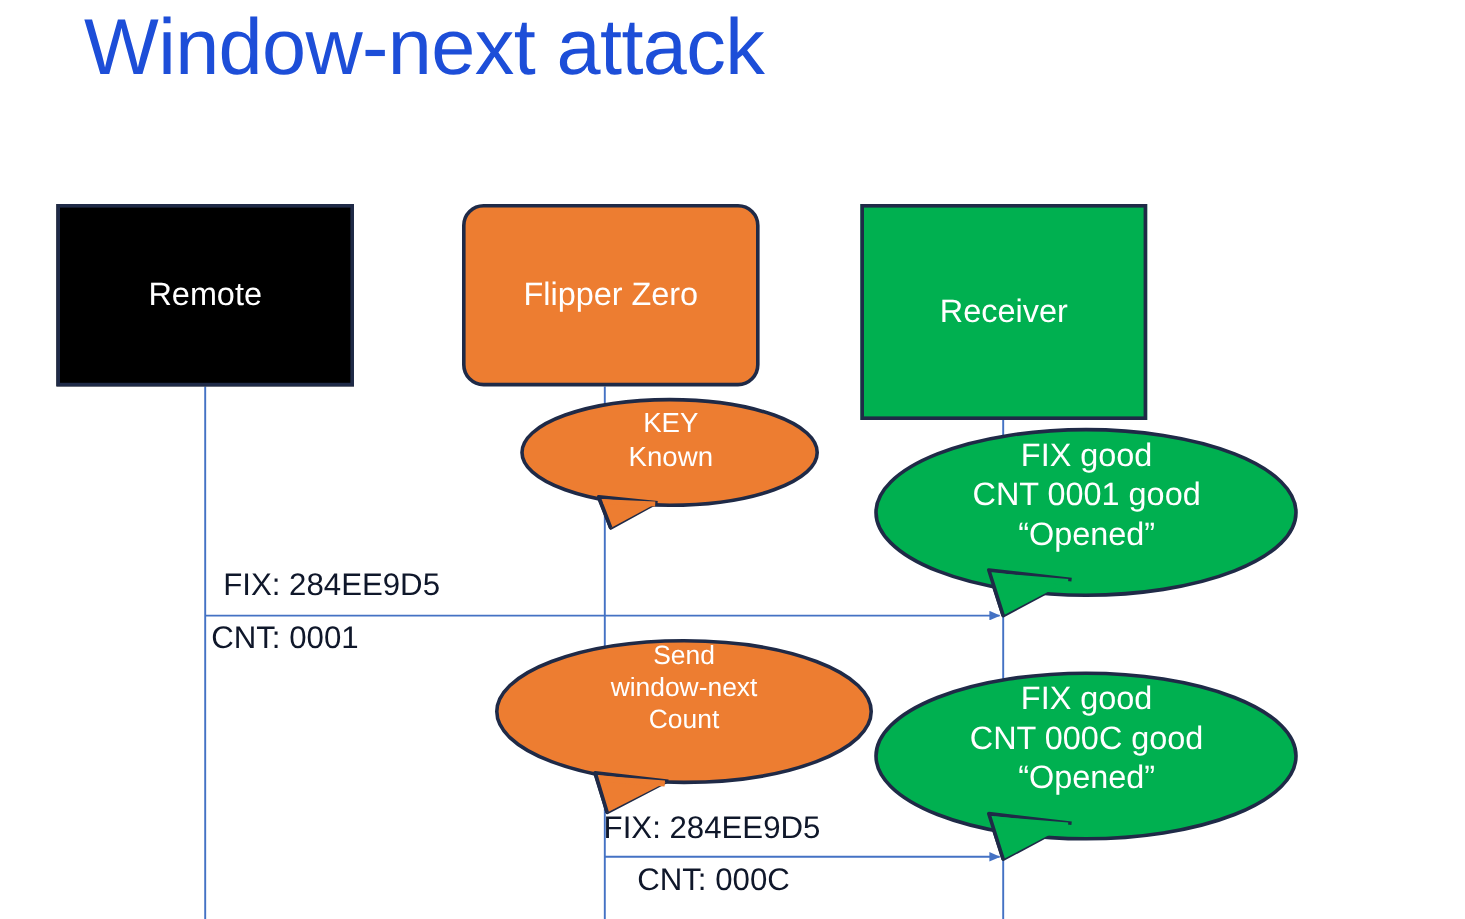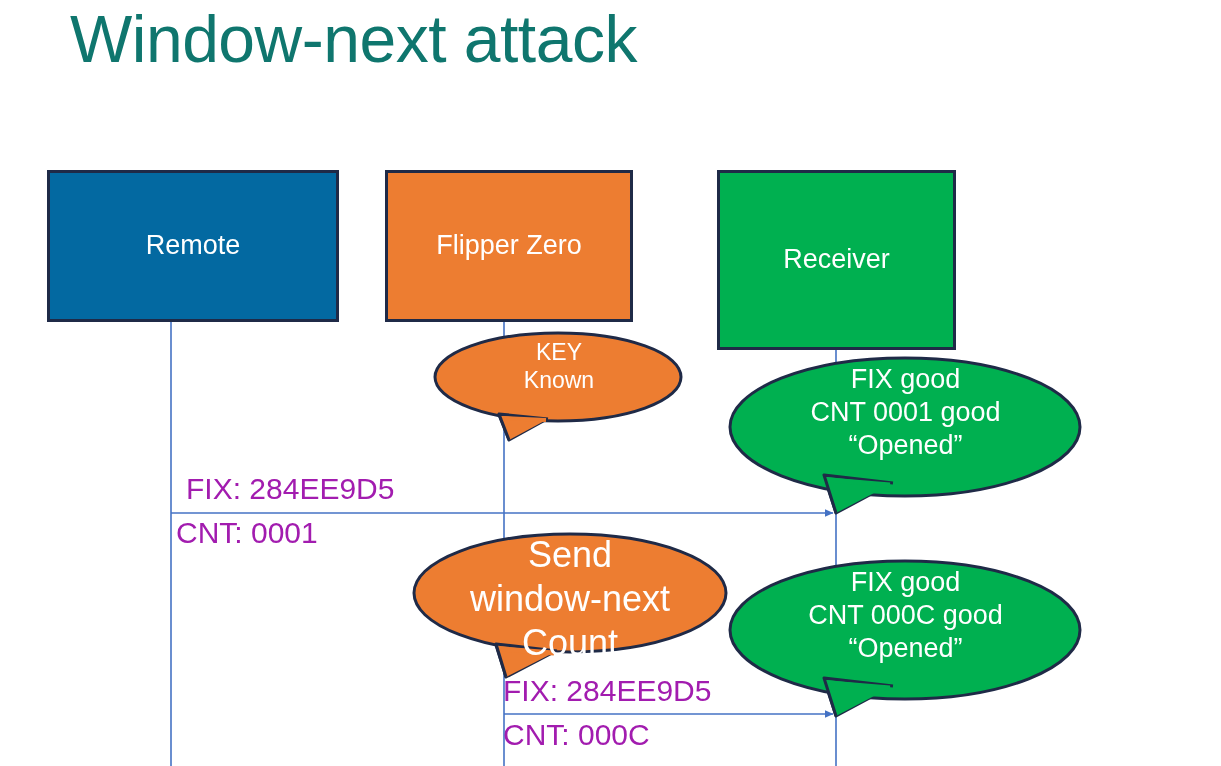--- a/index.html
+++ b/index.html
@@ -28,72 +28,72 @@
     width: 1221px;
     height: 766px;
   }
   .slide-title {
     position: absolute;
     left: 70px;
     top: 6px;
     font-size: 66px;
     line-height: 1.0;
     font-weight: 400;
-    color: #0f766e;
+    color: #1d4ed8;
     letter-spacing: -0.5px;
     white-space: nowrap;
   }
   
   .actor-box {
     position: absolute;
     box-sizing: border-box;
     border: 3px solid #1F2A47;
     display: flex;
     align-items: center;
     justify-content: center;
   }
   .actor-label {
     color: #FFFFFF;
     font-size: 27px;
     font-weight: 400;
     line-height: 1.1;
     text-align: center;
     white-space: nowrap;
   }
-  #actor-remote   { left: 47px;  top: 170px; width: 292px; height: 152px; background: #0369a1; }
-  #actor-flipper  { left: 385px; top: 170px; width: 248px; height: 152px; background: #ED7D31; }
+  #actor-remote   { left: 47px;  top: 170px; width: 248px; height: 152px; background: #000000; }
+  #actor-flipper  { left: 385px; top: 170px; width: 248px; height: 152px; background: #ED7D31; border-radius: 18px; }
   #actor-receiver { left: 717px; top: 170px; width: 239px; height: 180px; background: #00B050; }
 
   
   .bubble-text {
     position: absolute;
     color: #FFFFFF;
     text-align: center;
     line-height: 1.22;
     font-size: 26px;
     font-weight: 400;
     pointer-events: none;
   }
   #bubble-text-key      { left: 437px; top: 338px; width: 244px; font-size: 23px; }
-  #bubble-text-send     { left: 415px; top: 533px; width: 310px; font-size: 36px; }
+  #bubble-text-send     { left: 415px; top: 533px; width: 310px; font-size: 22px; }
   #bubble-text-recv1    { left: 733px; top: 363px; width: 345px; font-size: 27px; }
   #bubble-text-recv2    { left: 733px; top: 566px; width: 345px; font-size: 27px; }
 
   
   .msg-label {
     position: absolute;
-    color: #a21caf;
-    font-size: 30px;
+    color: #0f172a;
+    font-size: 26px;
     line-height: 1.0;
     white-space: nowrap;
   }
   #msg1-fix { left: 186px; top: 474px; }
   #msg1-cnt { left: 176px; top: 518px; }
   #msg2-fix { left: 503px; top: 676px; }
-  #msg2-cnt { left: 503px; top: 720px; }
+  #msg2-cnt { left: 503px; top: 720px; padding-left: 28px; }
 </style>
 </head>
 <body>
 
 <div id="slide">
 
   <div class="slide-title">Window-next attack</div>
 
   <svg id="diagram-svg" viewBox="0 0 1221 766">
 

